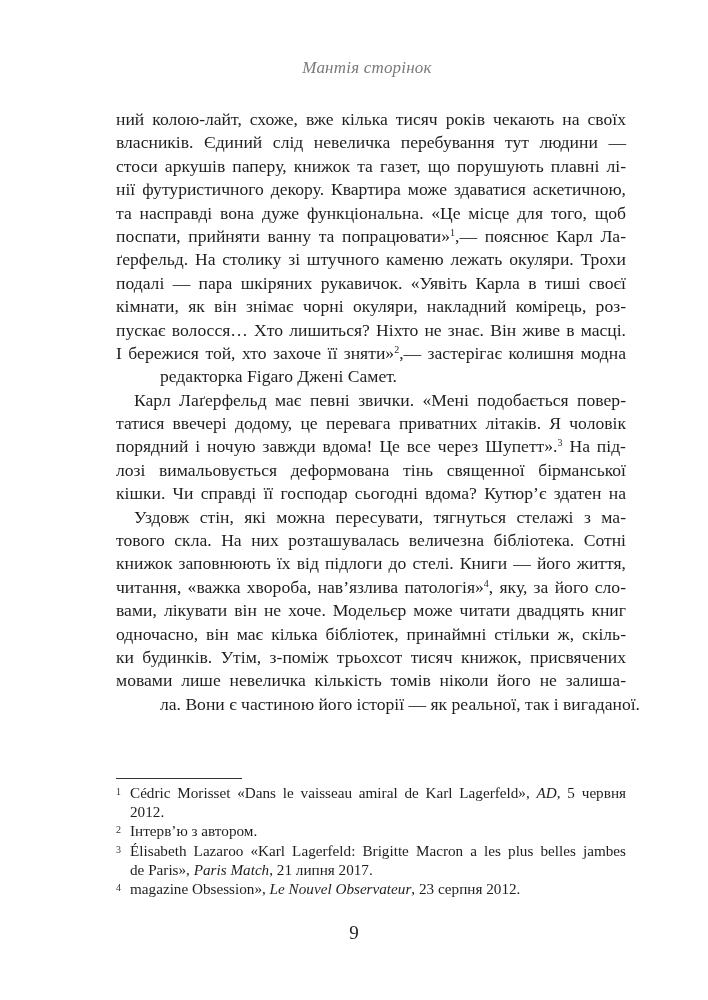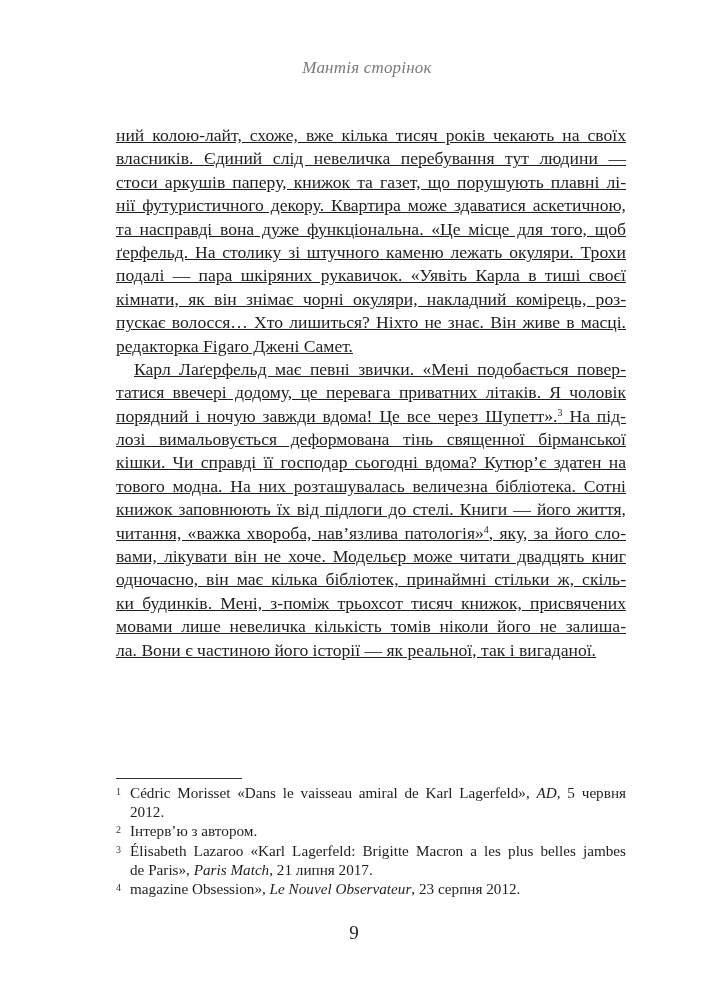--- a/index.html
+++ b/index.html
@@ -21,36 +21,36 @@
       left: 13px;
       width: 708px;
       text-align: center;
       font-style: italic;
       font-size: 17px;
       color: #7a7a7a;
       letter-spacing: 0.2px;
     }
     .body-text {
       position: absolute;
-      top: 124px;
+      top: 108px;
       left: 116px;
       width: 510px;
       font-size: 17.6px;
       line-height: 23.4px;
-      text-decoration: underline;
     }
     .line {
       display: block;
       white-space: nowrap;
       text-align: justify;
       text-align-last: justify;
       height: 23.4px;
     }
     .line.last {
       text-align-last: left;
+      margin-left: 44px;
     }
     .line.indent {
       padding-left: 18px;
     }
     sup {
       font-size: 10px;
       line-height: 0;
       vertical-align: 6px;
     }
     .footnote-rule {
@@ -104,40 +104,43 @@
 
 <div class="running-header">Мантія сторінок</div>
 
 <div class="body-text" id="body-text">
     <div>
       <span class="line">ний колою-лайт, схоже, вже кілька тисяч років чекають на своїх</span>
       <span class="line">власників. Єдиний слід невеличка перебування тут людини —</span>
       <span class="line">стоси аркушів паперу, книжок та газет, що порушують плавні лі-</span>
       <span class="line">нії футуристичного декору. Квартира може здаватися аскетичною,</span>
       <span class="line">та насправді вона дуже функціональна. «Це місце для того, щоб</span>
+      <span class="line">поспати, прийняти ванну та попрацювати»<sup>1</sup>,— пояснює Карл Ла-</span>
       <span class="line">ґерфельд. На столику зі штучного каменю лежать окуляри. Трохи</span>
       <span class="line">подалі — пара шкіряних рукавичок. «Уявіть Карла в тиші своєї</span>
       <span class="line">кімнати, як він знімає чорні окуляри, накладний комірець, роз-</span>
       <span class="line">пускає волосся… Хто лишиться? Ніхто не знає. Він живе в масці.</span>
+      <span class="line">І бережися той, хто захоче її зняти»<sup>2</sup>,— застерігає колишня модна</span>
       <span class="line last">редакторка Figaro Джені Самет.</span>
     </div>
     <div>
       <span class="line indent">Карл Лаґерфельд має певні звички. «Мені подобається повер-</span>
       <span class="line">татися ввечері додому, це перевага приватних літаків. Я чоловік</span>
       <span class="line">порядний і ночую завжди вдома! Це все через Шупетт».<sup>3</sup> На під-</span>
       <span class="line">лозі вимальовується деформована тінь священної бірманської</span>
       <span class="line">кішки. Чи справді її господар сьогодні вдома? Кутюр’є здатен на</span>
     </div>
     <div>
-      <span class="line">тового модна. На них розташувалась величезна бібліотека. Сотні</span>
+      <span class="line indent">Уздовж стін, які можна пересувати, тягнуться стелажі з ма-</span>
+      <span class="line">тового скла. На них розташувалась величезна бібліотека. Сотні</span>
       <span class="line">книжок заповнюють їх від підлоги до стелі. Книги — його життя,</span>
       <span class="line">читання, «важка хвороба, нав’язлива патологія»<sup>4</sup>, яку, за його сло-</span>
       <span class="line">вами, лікувати він не хоче. Модельєр може читати двадцять книг</span>
       <span class="line">одночасно, він має кілька бібліотек, принаймні стільки ж, скіль-</span>
-      <span class="line">ки будинків. Мені, з-поміж трьохсот тисяч книжок, присвячених</span>
+      <span class="line">ки будинків. Утім, з-поміж трьохсот тисяч книжок, присвячених</span>
       <span class="line">мовами лише невеличка кількість томів ніколи його не залиша-</span>
       <span class="line last">ла. Вони є частиною його історії — як реальної, так і вигаданої.</span>
     </div>
   </div>
 
 <div class="footnote-rule"></div>
 
 <div class="footnotes" id="footnotes">
     <div class="fn">
       <span class="fn-num">1</span>

